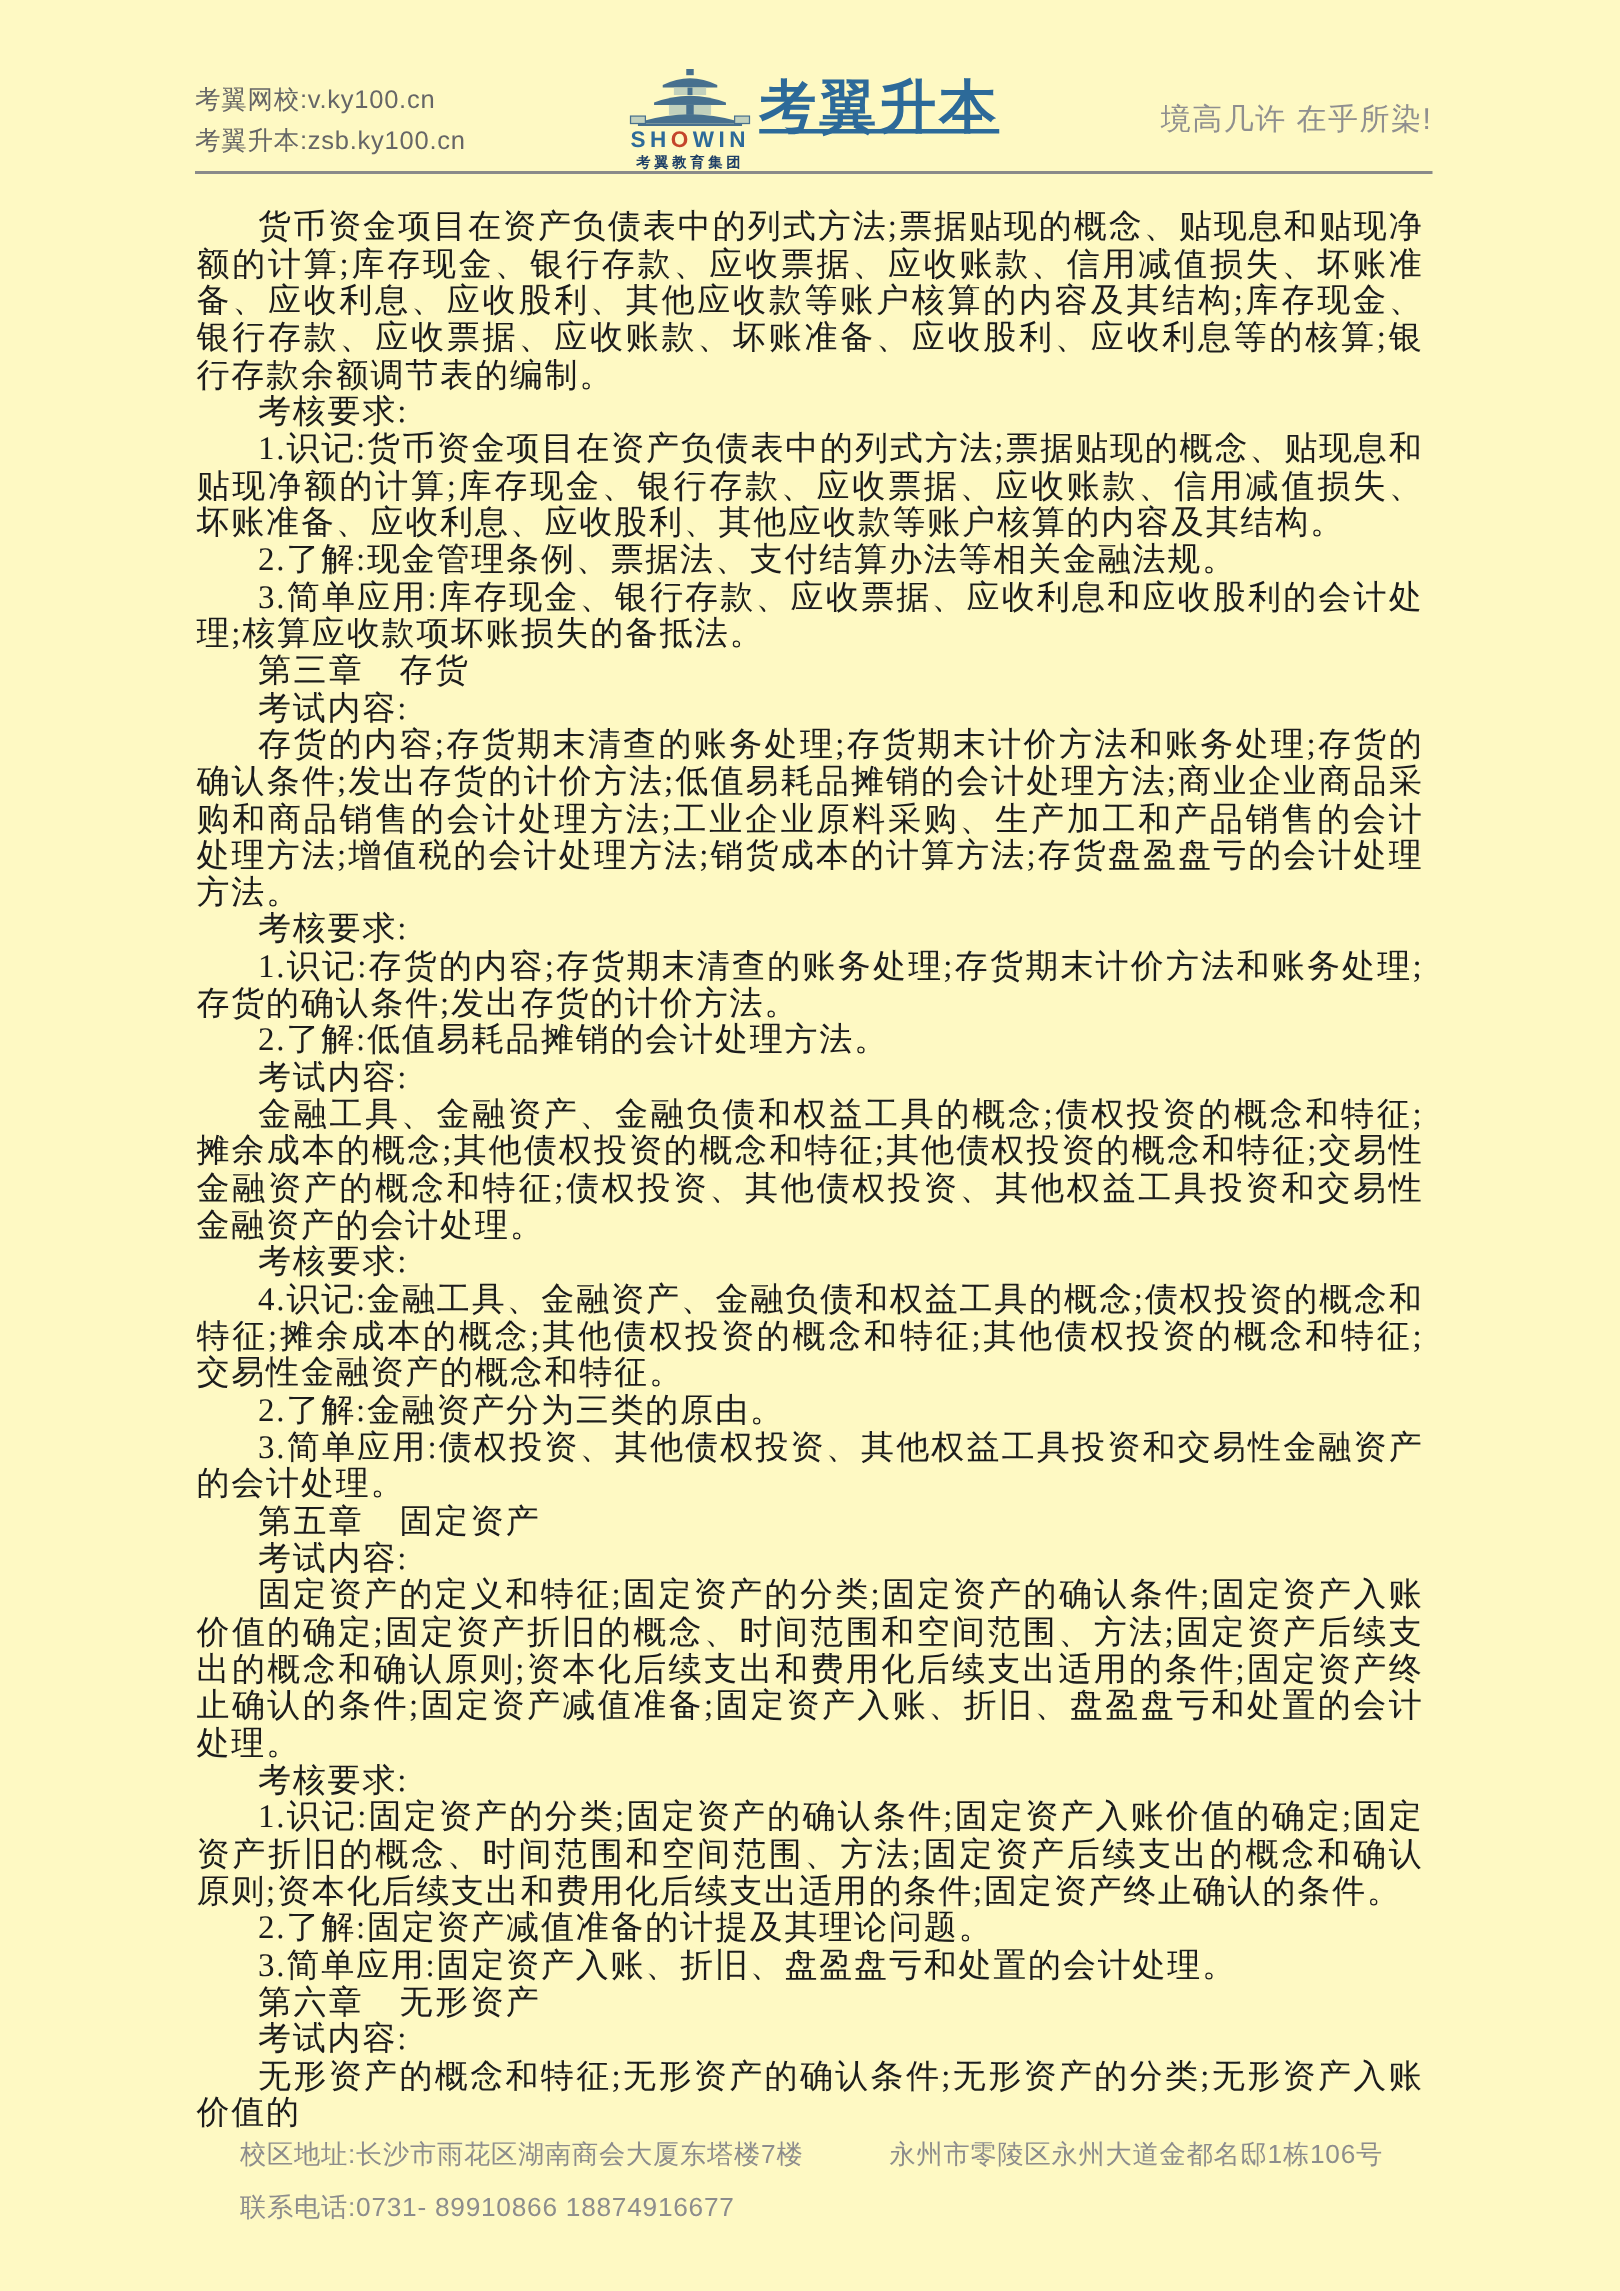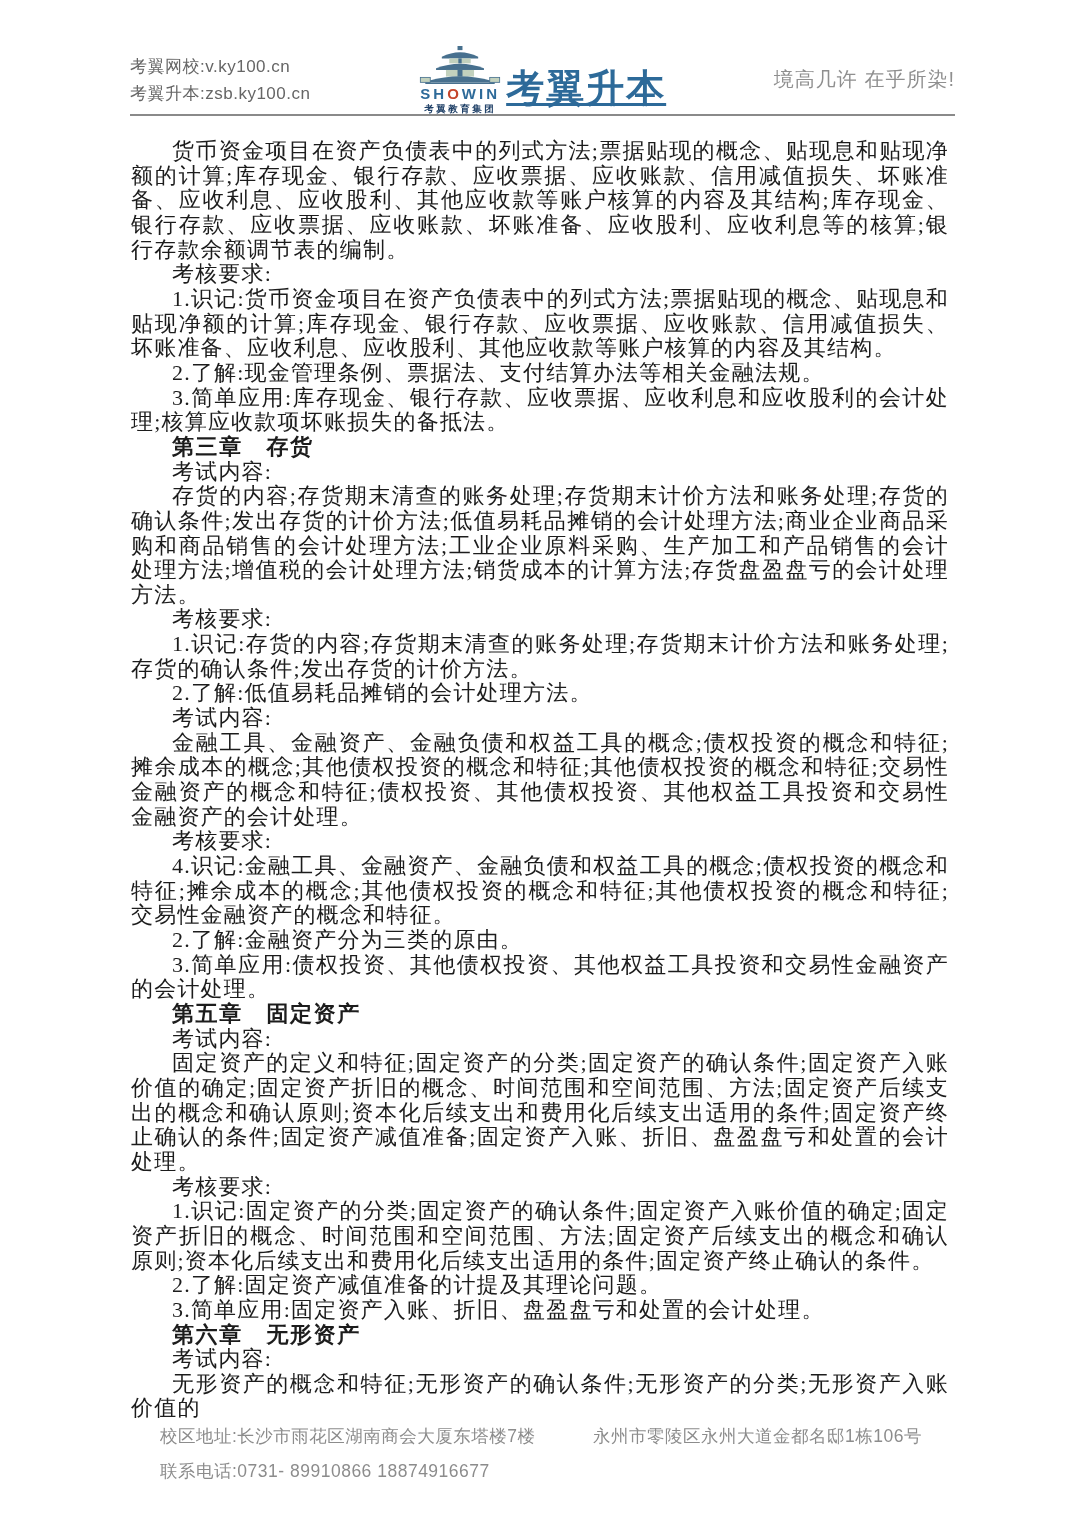--- a/index.html
+++ b/index.html
@@ -1,31 +1,31 @@
 <!DOCTYPE html>
 <html lang="zh"><head>
 <meta charset="utf-8">
 <style>
   html,body{margin:0;padding:0;background:#e8e8e8;}
   .page{
     position:relative;
     width:1080px;height:1527px;
     margin:0 auto;
-    background:#ffffff;
+    background:#fef9c3;
     font-family:"Liberation Serif","DejaVu Serif",serif;
     overflow:hidden;
   }
   
   .hdr{
     position:absolute;top:46px;left:130px;right:125px;
     display:flex;align-items:center;justify-content:space-between;
     font-family:"Liberation Sans","DejaVu Sans",sans-serif;
   }
   .hdr-left{font-size:17px;line-height:27px;color:#666;letter-spacing:.5px;}
-  .logo-group{display:flex;align-items:flex-end;gap:4px;}
+  .logo-group{display:flex;align-items:flex-start;gap:4px;}
   .logo-mark{display:flex;flex-direction:column;align-items:center;line-height:1;}
   .showin{font-size:15px;font-weight:bold;letter-spacing:3px;color:#2d6a99;margin-top:2px;}
   .showin .o-mark{color:#c4452b;}
   .group-name{font-size:9.5px;letter-spacing:2.5px;color:#1e3f66;margin-top:3px;font-weight:bold;}
   .logotype{
     font-size:38px;font-weight:bold;color:#2d6a99;
     letter-spacing:2px;white-space:nowrap;
     font-family:"Liberation Sans","DejaVu Sans",sans-serif;
     text-decoration:underline;
   }
@@ -41,21 +41,21 @@
   }
   .para{
     margin:0;
     font-size:22px;
     line-height:24.65px;
     letter-spacing:1.2px;
     text-align:justify;
     text-indent:41px;
     word-break:break-all;
   }
-  .para.heading{font-weight:bold;letter-spacing:1.6px;}
+  .para.heading{font-weight:normal;letter-spacing:1.6px;}
   
   .ftr{
     position:absolute;left:160px;top:1424px;width:762px;
     font-family:"Liberation Sans","DejaVu Sans",sans-serif;
     font-size:17.5px;color:#8c8c8c;letter-spacing:.5px;
   }
   .ftr-row1{display:flex;justify-content:space-between;}
   .ftr-row2{margin-top:11px;}
 </style>
 </head>

